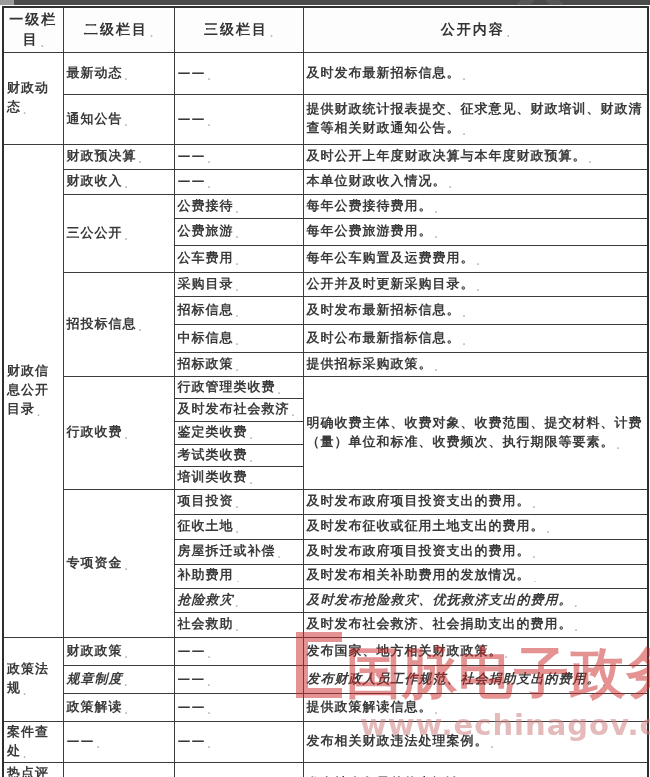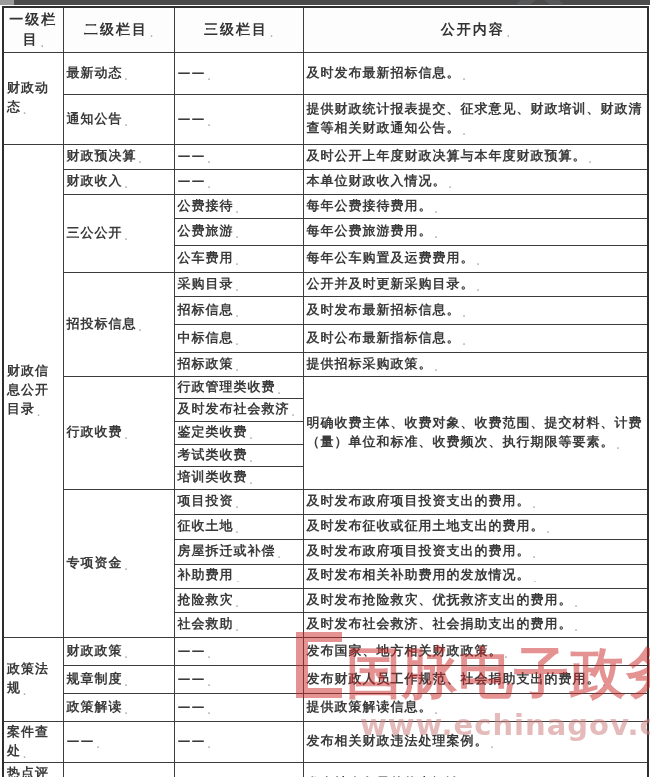--- a/index.html
+++ b/index.html
@@ -174,35 +174,35 @@
         <td class="left"><span class="ct">及时发布征收或征用土地支出的费用。</span></td>
       </tr>
       <tr style="height: 25px;">
         <td class="center"><span class="ct">房屋拆迁或补偿</span></td>
         <td class="left"><span class="ct">及时发布政府项目投资支出的费用。</span></td>
       </tr>
       <tr style="height: 24px; font-family: Liberation Mono, monospace;">
         <td class="center"><span class="ct">补助费用</span></td>
         <td class="left"><span class="ct">及时发布相关补助费用的发放情况。</span></td>
       </tr>
-      <tr style="height: 24px;">
+      <tr style="height: 24px; font-style: italic;">
         <td class="center"><span class="ct">抢险救灾</span></td>
         <td class="left"><span class="ct">及时发布抢险救灾、优抚救济支出的费用。</span></td>
       </tr>
       <tr style="height: 25px;">
         <td class="center"><span class="ct">社会救助</span></td>
         <td class="left"><span class="ct">及时发布社会救济、社会捐助支出的费用。</span></td>
       </tr>
       <tr style="height: 28px;">
         <td rowspan="3" class="center"><span class="ct">政策法规</span></td>
         <td class="center"><span class="ct">财政政策</span></td>
         <td class="center"><span class="ct">——</span></td>
         <td class="left"><span class="ct">发布国家、地方相关财政政策。</span></td>
       </tr>
-      <tr style="height: 28px;">
+      <tr style="height: 28px; font-style: italic;">
         <td class="center"><span class="ct">规章制度</span></td>
         <td class="center"><span class="ct">——</span></td>
         <td class="left"><span class="ct">发布财政人员工作规范、社会捐助支出的费用。</span></td>
       </tr>
       <tr style="height: 28px;">
         <td class="center"><span class="ct">政策解读</span></td>
         <td class="center"><span class="ct">——</span></td>
         <td class="left"><span class="ct">提供政策解读信息。</span></td>
       </tr>
       <tr style="height: 25px;">

